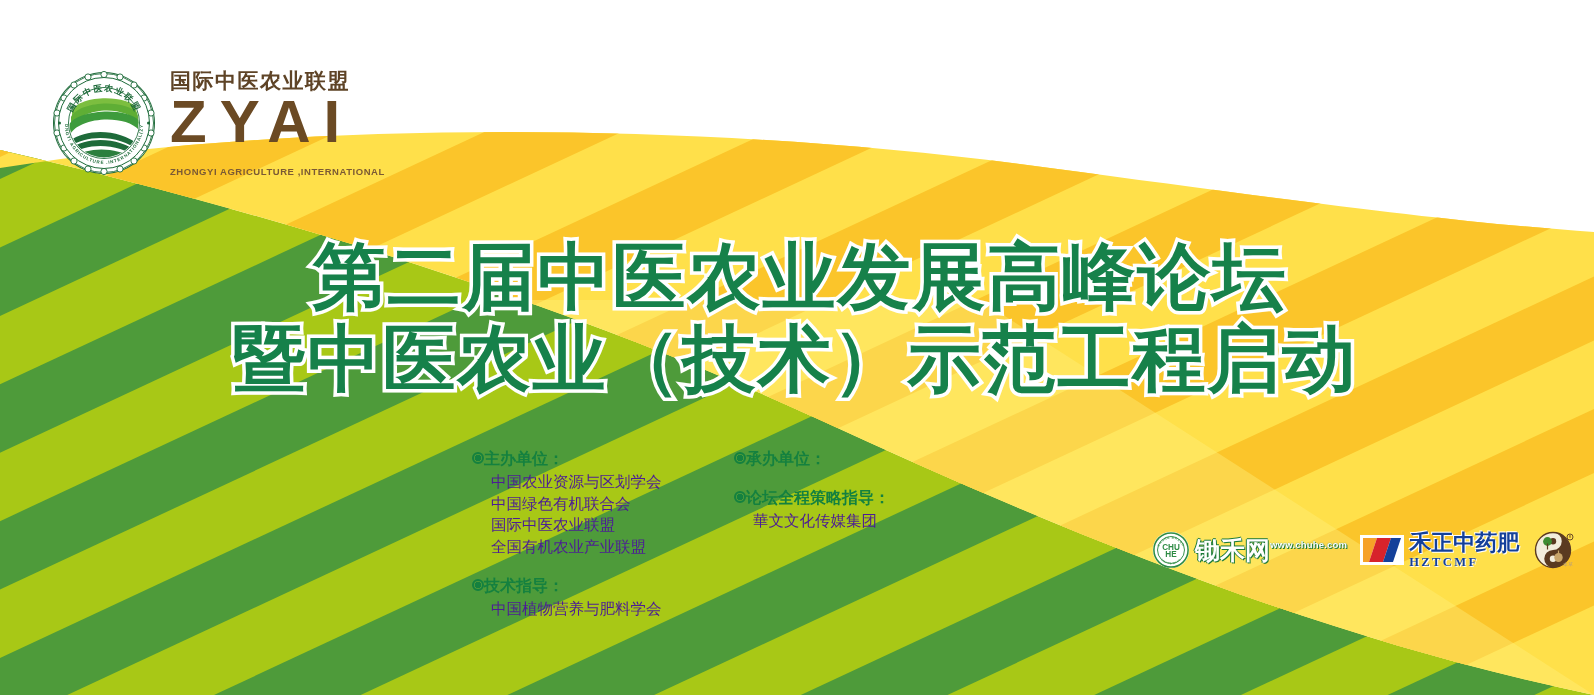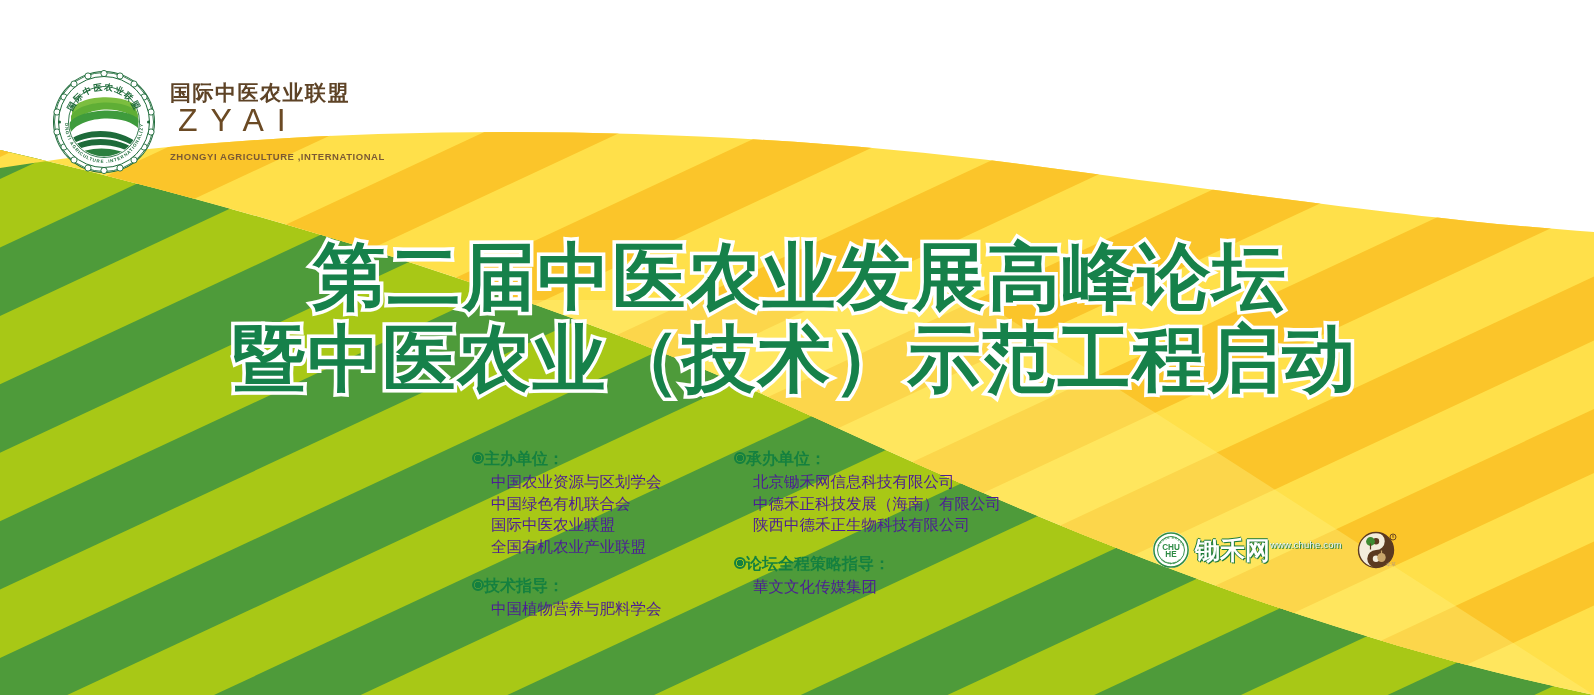--- a/index.html
+++ b/index.html
@@ -22,24 +22,23 @@
     z-index:6;
   }
   #emblem{width:104px;height:104px;display:block;}
   #wordmark{display:flex;flex-direction:column;justify-content:center;line-height:1;}
   #wm-cn{
     font-size:21px;font-weight:bold;color:#5E4326;
     letter-spacing:1.5px;white-space:nowrap;
     margin-bottom:2px;
   }
   #wm-zyai{
-    font-size:32px;font-weight:normal;color:#6B4A24;
+    font-size:60px;font-weight:bold;color:#6B4A24;
     letter-spacing:13px;line-height:0.95;white-space:nowrap;
     font-family:"Liberation Sans","DejaVu Sans",sans-serif;
-    margin-left:8px;
   }
   #wm-en{
     font-size:9.5px;font-weight:bold;color:#7B5A34;
     letter-spacing:0.55px;white-space:nowrap;margin-top:17px;
   }
 
   
   #title-block{
     position:absolute;left:0;top:236px;width:1594px;
     text-align:center;z-index:5;
@@ -97,21 +96,21 @@
   
   #sp-chuhe{gap:5px;}
   #chuhe-seal{width:38px;height:38px;}
   #chuhe-text{display:flex;flex-direction:row;line-height:1;}
   #chuhe-cn{
     font-size:25px;font-weight:bold;color:#ffffff;
     letter-spacing:0px;white-space:nowrap;
     text-shadow:0 0 1px #1c7a3a,1px 1px 0 #1c7a3a,-1px 0 0 #1c7a3a,0 -1px 0 #1c7a3a;
   }
   #chuhe-url{
-    font-size:9.5px;font-weight:normal;color:#ffffff;
+    font-size:9.5px;font-weight:bold;color:#ffffff;
     letter-spacing:0.2px;margin-top:2px;white-space:nowrap;
     text-shadow:0 0 1px #1c7a3a,1px 1px 0 #1c7a3a;
   }
 
   
   #sp-hzt{gap:5px;}
   #hzt-mark{width:44px;height:30px;}
   #hzt-text{display:flex;flex-direction:column;line-height:1;}
   #hzt-cn{
     font-size:22px;font-weight:bold;color:#14409A;
@@ -306,25 +305,20 @@
       </div>
 
     </div>
 
     <div id="col-right">
 
       <div class="info-group">
         <div class="group-head">
           <span class="bullet"></span>
           <span>承办单位：</span>
-        </div>
-        <div class="group-items">
-          <div class="info-item">北京锄禾网信息科技有限公司</div>
-          <div class="info-item">中德禾正科技发展（海南）有限公司</div>
-          <div class="info-item">陕西中德禾正生物科技有限公司</div>
         </div>
       </div>
 
       <div class="info-group">
         <div class="group-head">
           <span class="bullet"></span>
           <span>论坛全程策略指导：</span>
         </div>
         <div class="group-items">
           <div class="info-item">華文文化传媒集团</div>
@@ -353,20 +347,32 @@
         </text>
         <text x="20" y="19.5" font-size="8.6" font-weight="bold" fill="#2E8B45" text-anchor="middle" font-family="'Liberation Sans','DejaVu Sans',sans-serif">CHU</text>
         <text x="20" y="27.5" font-size="8.6" font-weight="bold" fill="#2E8B45" text-anchor="middle" font-family="'Liberation Sans','DejaVu Sans',sans-serif">HE</text>
       </svg>
       <div id="chuhe-text">
         <div id="chuhe-cn">锄禾网</div>
         <div id="chuhe-url">www.chuhe.com</div>
       </div>
     </div>
 
+    <div class="sponsor" id="sp-hzt">
+      <svg id="hzt-mark" viewBox="0 0 44 30" aria-hidden="true">
+        <rect x="0" y="0" width="44" height="30" fill="#ffffff"></rect>
+        <polygon points="3,3 17,3 9,27 3,27" fill="#F6A128"></polygon>
+        <polygon points="17,3 31,3 23,27 9,27" fill="#D7232B"></polygon>
+        <polygon points="31,3 41,3 33,27 23,27" fill="#14409A"></polygon>
+      </svg>
+      <div id="hzt-text">
+        <div id="hzt-cn">禾正中药肥</div>
+        <div id="hzt-en">HZTCMF</div>
+      </div>
+    </div>
 
     <div class="sponsor" id="sp-yy">
       <svg id="yy-mark" viewBox="0 0 46 44" aria-hidden="true">
         <circle cx="21" cy="22" r="17.5" fill="#F3EDDC" stroke="#5B3A20" stroke-width="1.4"></circle>
         <path d="M21,4.5 A17.5,17.5 0 0 1 21,39.5 A8.75,8.75 0 0 1 21,22 A8.75,8.75 0 0 0 21,4.5 Z" fill="#5B3A20"></path>
         <circle cx="21" cy="13.2" r="3.2" fill="#5B3A20"></circle>
         <circle cx="21" cy="30.8" r="3.2" fill="#F3EDDC"></circle>
 
         <g fill="#3E8B32">
           <circle cx="15.5" cy="13.5" r="4.4"></circle>

